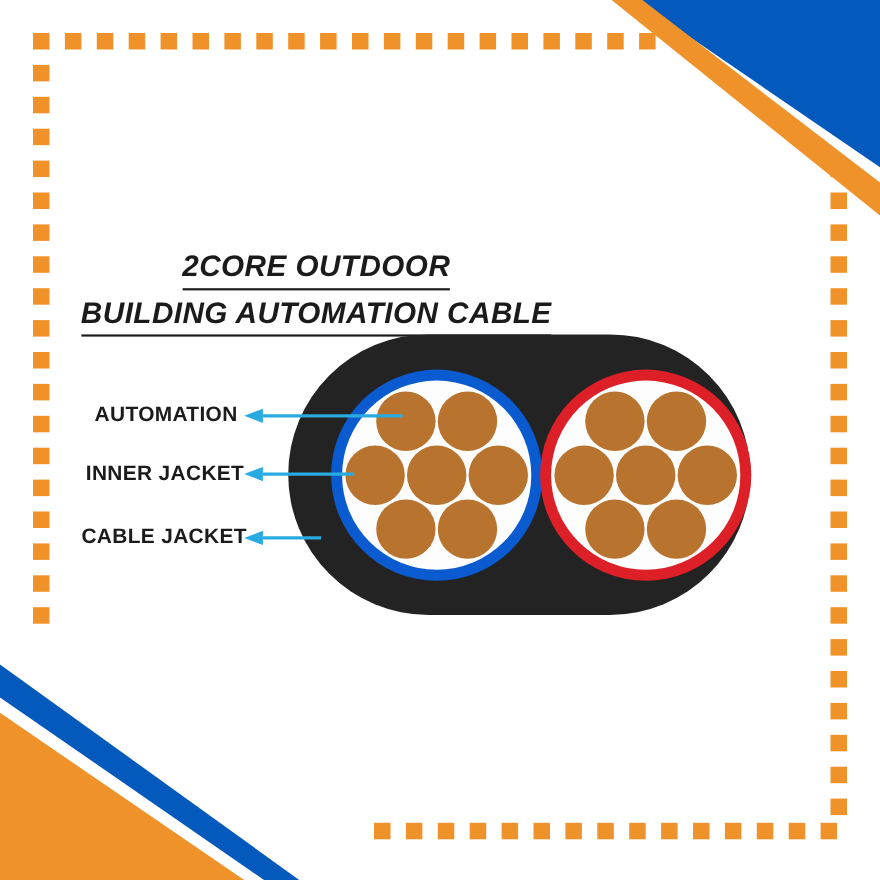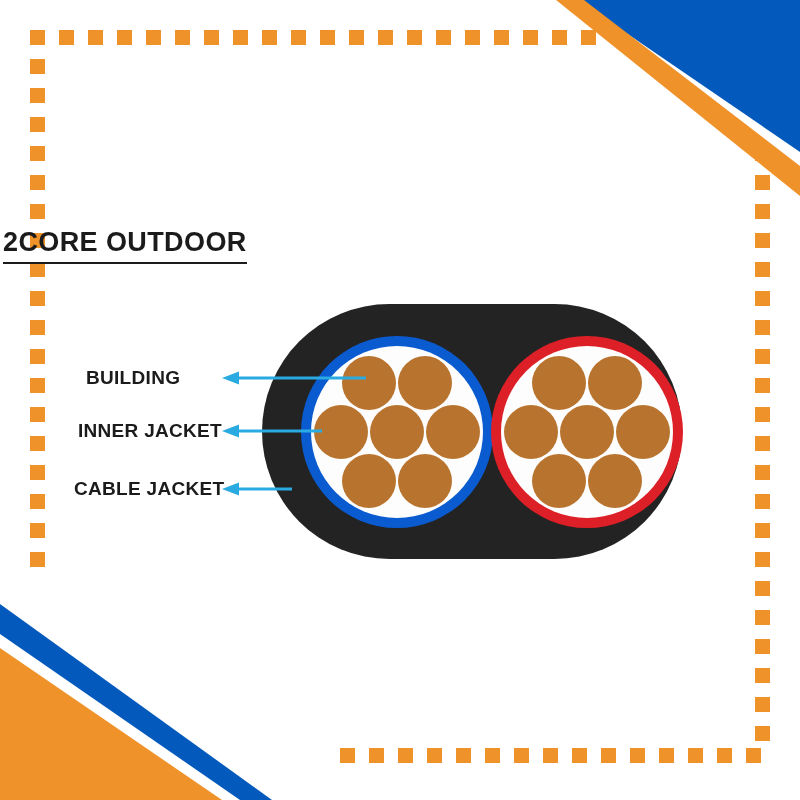--- a/index.html
+++ b/index.html
@@ -40,24 +40,25 @@
   
   .dash-square {
     position: absolute;
     width: 15px;
     height: 15px;
   }
 
   
   #title-block {
     position: absolute;
-    left: 3px;
+    left: 15px;
     top: 225px;
     width: 545px;
-    text-align: left;
+    text-align: center;
+    font-style: italic;
   }
   .title-line {
     display: inline-block;
     font-size: 27px;
     font-weight: bold;
     letter-spacing: 0.4px;
     color: #1b1b1b;
     line-height: 1.32;
     border-bottom: 2px solid #1b1b1b;
     padding-bottom: 1px;
@@ -200,20 +201,21 @@
       <div class="dash-square" style="left: 601px; top: 748px; width: 15px; height: 15px; background: rgb(240, 146, 42);"></div>
       <div class="dash-square" style="left: 630px; top: 748px; width: 15px; height: 15px; background: rgb(240, 146, 42);"></div>
       <div class="dash-square" style="left: 659px; top: 748px; width: 15px; height: 15px; background: rgb(240, 146, 42);"></div>
       <div class="dash-square" style="left: 688px; top: 748px; width: 15px; height: 15px; background: rgb(240, 146, 42);"></div>
       <div class="dash-square" style="left: 717px; top: 748px; width: 15px; height: 15px; background: rgb(240, 146, 42);"></div>
       <div class="dash-square" style="left: 746px; top: 748px; width: 15px; height: 15px; background: rgb(240, 146, 42);"></div>
     </div>
 
   <div id="title-block">
     <div id="title-line-1" class="title-line" style="color: rgb(27, 27, 27); border-bottom-color: rgb(27, 27, 27);">2CORE OUTDOOR</div><br>
+    <div id="title-line-2" class="title-line" style="color: rgb(27, 27, 27); border-bottom-color: rgb(27, 27, 27);">BUILDING AUTOMATION CABLE</div>
   </div>
 
   <div id="cable-figure">
     <div id="outer-jacket" style="background: rgb(35, 35, 35);"></div>
     <div id="cores-layer">
         <div class="core" style="left: 39px; top: 32px; width: 192px; height: 192px; background: rgb(11, 91, 208);"></div>
         <div class="core-inner" style="left: 49px; top: 42px; width: 172px; height: 172px; background: rgb(253, 253, 253);"></div>
         <div class="strand" style="left: 108px; top: 101px; width: 54px; height: 54px; background: rgb(184, 116, 47);"></div>
         <div class="strand" style="left: 80px; top: 52px; width: 54px; height: 54px; background: rgb(184, 116, 47);"></div>
         <div class="strand" style="left: 136px; top: 52px; width: 54px; height: 54px; background: rgb(184, 116, 47);"></div>
@@ -227,21 +229,21 @@
         <div class="strand" style="left: 270px; top: 52px; width: 54px; height: 54px; background: rgb(184, 116, 47);"></div>
         <div class="strand" style="left: 326px; top: 52px; width: 54px; height: 54px; background: rgb(184, 116, 47);"></div>
         <div class="strand" style="left: 242px; top: 101px; width: 54px; height: 54px; background: rgb(184, 116, 47);"></div>
         <div class="strand" style="left: 354px; top: 101px; width: 54px; height: 54px; background: rgb(184, 116, 47);"></div>
         <div class="strand" style="left: 270px; top: 150px; width: 54px; height: 54px; background: rgb(184, 116, 47);"></div>
         <div class="strand" style="left: 326px; top: 150px; width: 54px; height: 54px; background: rgb(184, 116, 47);"></div>
       </div>
   </div>
 
   <div id="callout-labels">
-      <div class="callout-label" style="left: 86px; top: 367px;">BUILDING</div>
+      <div class="callout-label" style="left: 86px; top: 367px;">AUTOMATION</div>
       <div class="callout-label" style="left: 78px; top: 420px;">INNER JACKET</div>
       <div class="callout-label" style="left: 74px; top: 478px;">CABLE JACKET</div>
     </div>
 
   <svg id="arrow-layer" viewBox="0 0 800 800">
       <line x1="239" y1="378" x2="366" y2="378" stroke="#29abe2" stroke-width="3"></line>
       <polygon points="222,378 239,371.5 239,384.5" fill="#29abe2"></polygon>
       <line x1="239" y1="431" x2="322" y2="431" stroke="#29abe2" stroke-width="3"></line>
       <polygon points="222,431 239,424.5 239,437.5" fill="#29abe2"></polygon>
       <line x1="239" y1="489" x2="292" y2="489" stroke="#29abe2" stroke-width="3"></line>

